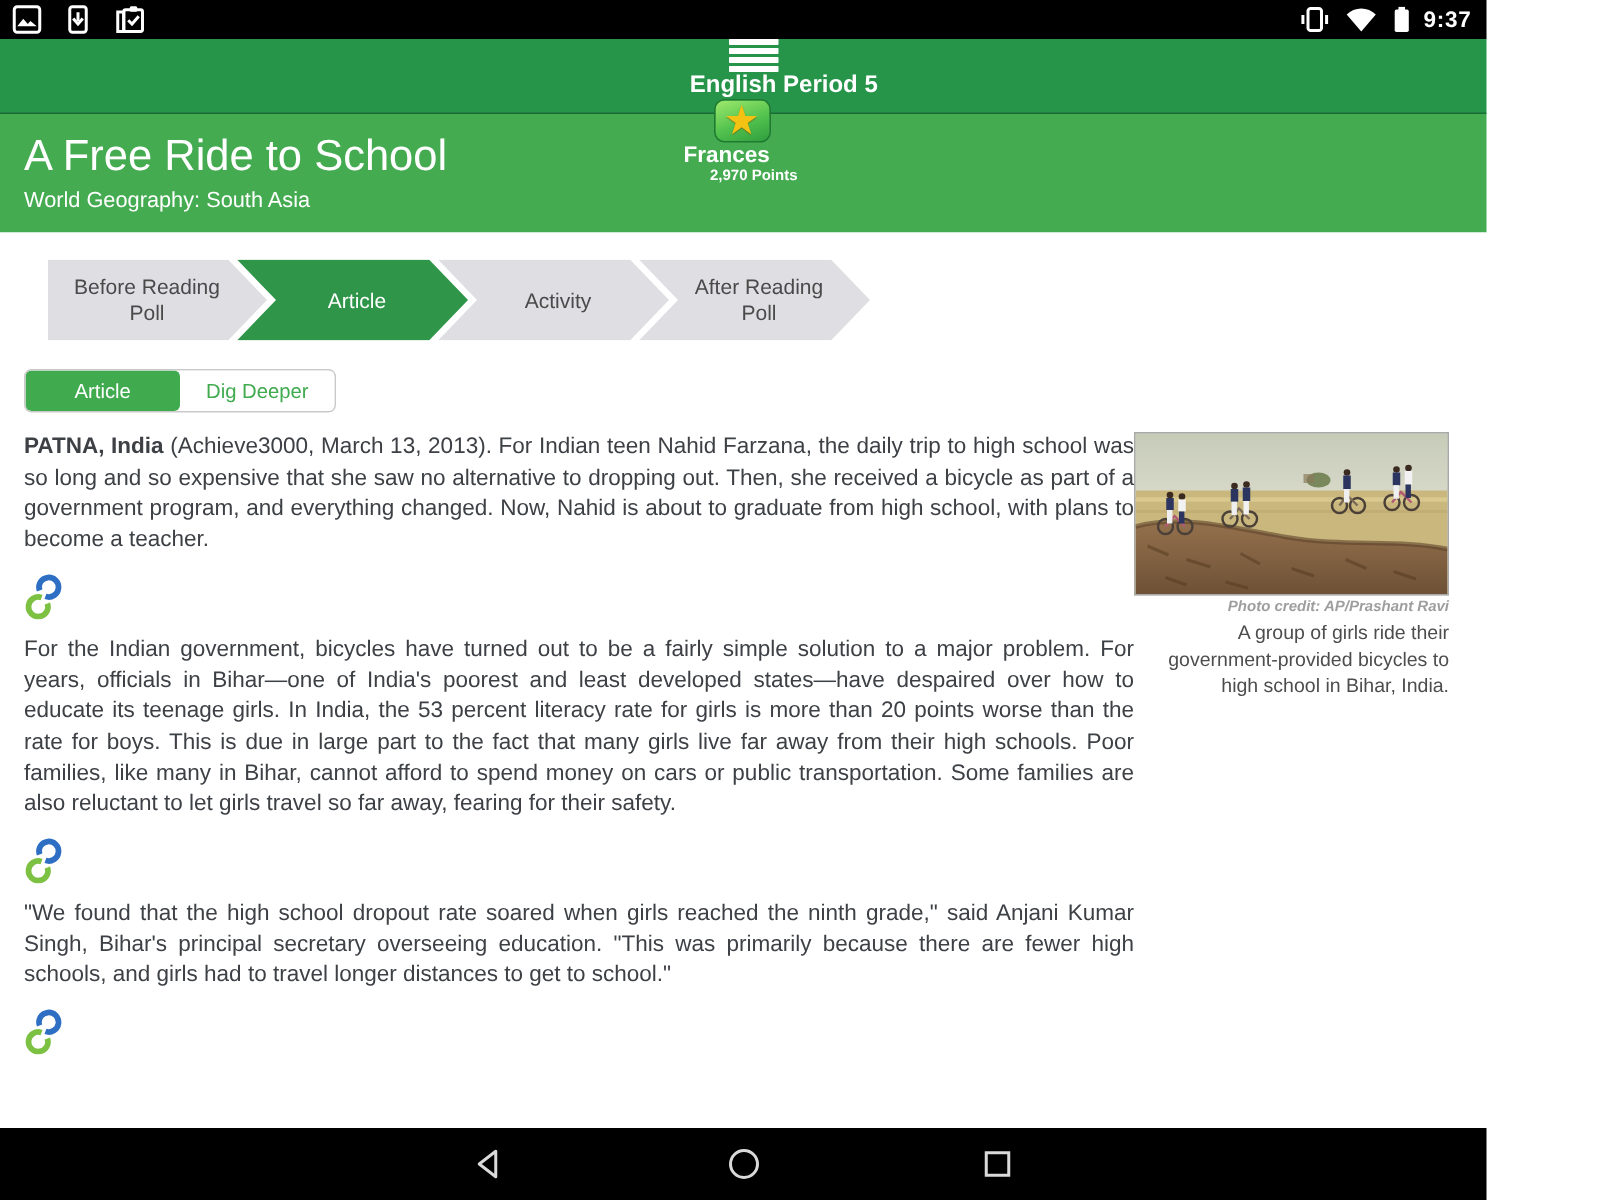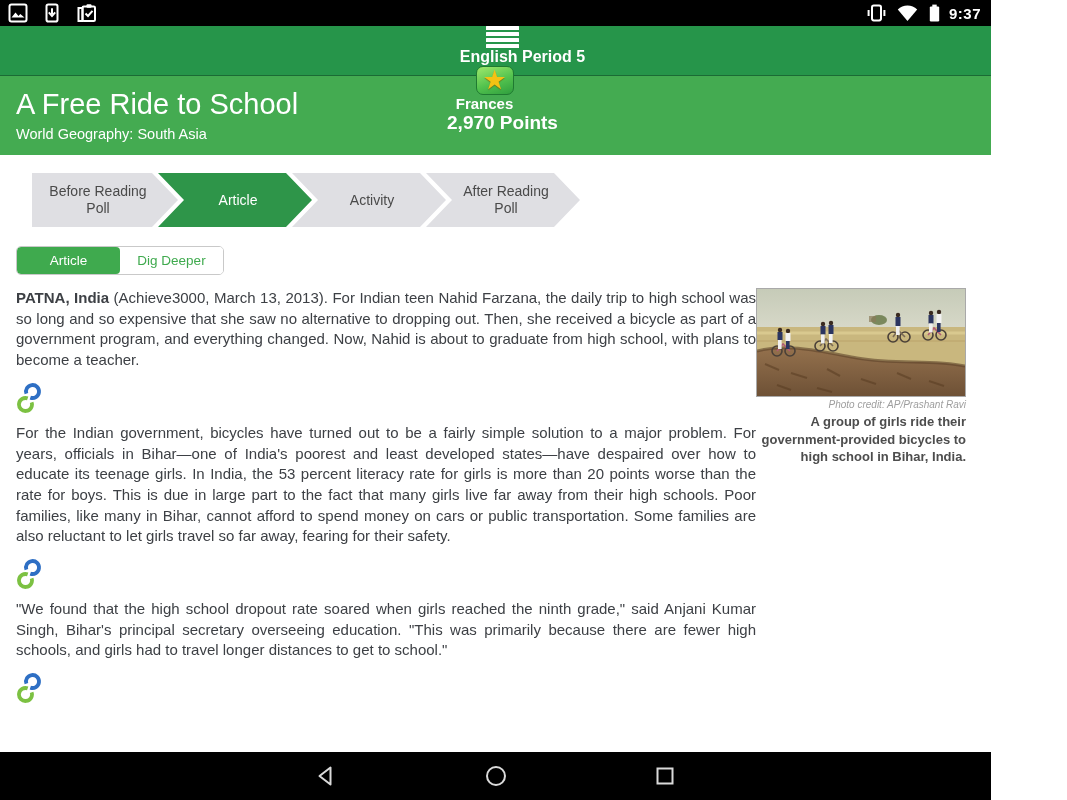--- a/index.html
+++ b/index.html
@@ -16,21 +16,21 @@
 
   
   .app-bar { height:50px; background:#26954a; display:flex; align-items:center; padding:0 16px 0 30px; border-bottom:1px solid rgba(0,0,0,.28);flex-direction:column; }
   .hamburger { width:33px; height:24px; display:flex; flex-direction:column; justify-content:center; gap:2.5px; cursor:pointer; }
   .hamburger span { display:block; height:3.6px; background:#fff; border-radius:.5px; }
   .app-bar-title { color:#fff; font-weight:bold; font-size:16px; margin-left:40px; }
   .app-bar .spacer { flex:1; }
   .star-badge { width:38px; height:38px; border-radius:7px; background:linear-gradient(160deg,#9fe96c 0%,#52c24e 55%,#2f9e3e 100%); border:1.5px solid #1f7a31; display:flex; align-items:center; justify-content:center; margin-right:16px; cursor:pointer; }
   .star-badge .star { font-size:27px; color:#f4c213; text-shadow:0 1px 1px rgba(120,80,0,.65); line-height:1; }
   .user-name { color:#fff; font-weight:bold; font-size:15px; margin-right:36px; }
-  .user-points { color:#fff; font-weight:bold; font-size:19px; }
+  .user-points { color:#fff; font-weight:bold; font-size:10px; }
 
   
   .lesson-header { height:79px; background:#44ab51; padding:10px 16px 0 16px; }
   .lesson-title { color:#fff; font-size:29px; font-weight:normal; line-height:36px; }
   .lesson-subtitle { color:#fff; font-size:14.5px; margin-top:4px; }
 
   
   .content { position:absolute; top:155px; left:0; right:0; bottom:48px; background:#fff; overflow:hidden; padding-left:16px; }
 
   
@@ -54,22 +54,22 @@
   .article-row { display:flex; margin-top:13px; padding-right:25px; }
   .article-col { width:775px; }
   .para { text-align:justify; font-size:15px; line-height:20.7px; color:#3d4045; }
   .para .lead { font-weight:bold; }
   .linkrow { margin:10px 0 8px 0; height:34px; }
   .link-icon { cursor:pointer; display:inline-block; }
 
   
   .figure-col { margin-left:auto; width:210px; }
   .photo-frame { width:210px; height:109px; border:1px solid #a9a9a9; background:#cfd2c4; }
-  .photo-credit { font-size:10px; font-style:italic; color:#9e9e9e; text-align:right; margin-top:2px; }
-  .photo-caption { font-size:13px; color:#4d4d4d; text-align:right; line-height:1.35; margin-top:3px;font-weight:bold; }
+  .photo-credit { font-size:10px; font-style:italic; color:#9e9e9e; text-align:right; margin-top:2px;font-weight:bold; }
+  .photo-caption { font-size:13px; color:#4d4d4d; text-align:right; line-height:1.35; margin-top:3px; }
 
   
   .nav-bar { position:absolute; left:0; right:0; bottom:0; height:48px; background:#000; display:flex; align-items:center; justify-content:center; gap:121px; z-index:10; }
   .nav-btn { width:48px; height:48px; display:flex; align-items:center; justify-content:center; cursor:pointer; }
 </style>
 </head>
 <body>
 
 <div class="screen">
 

